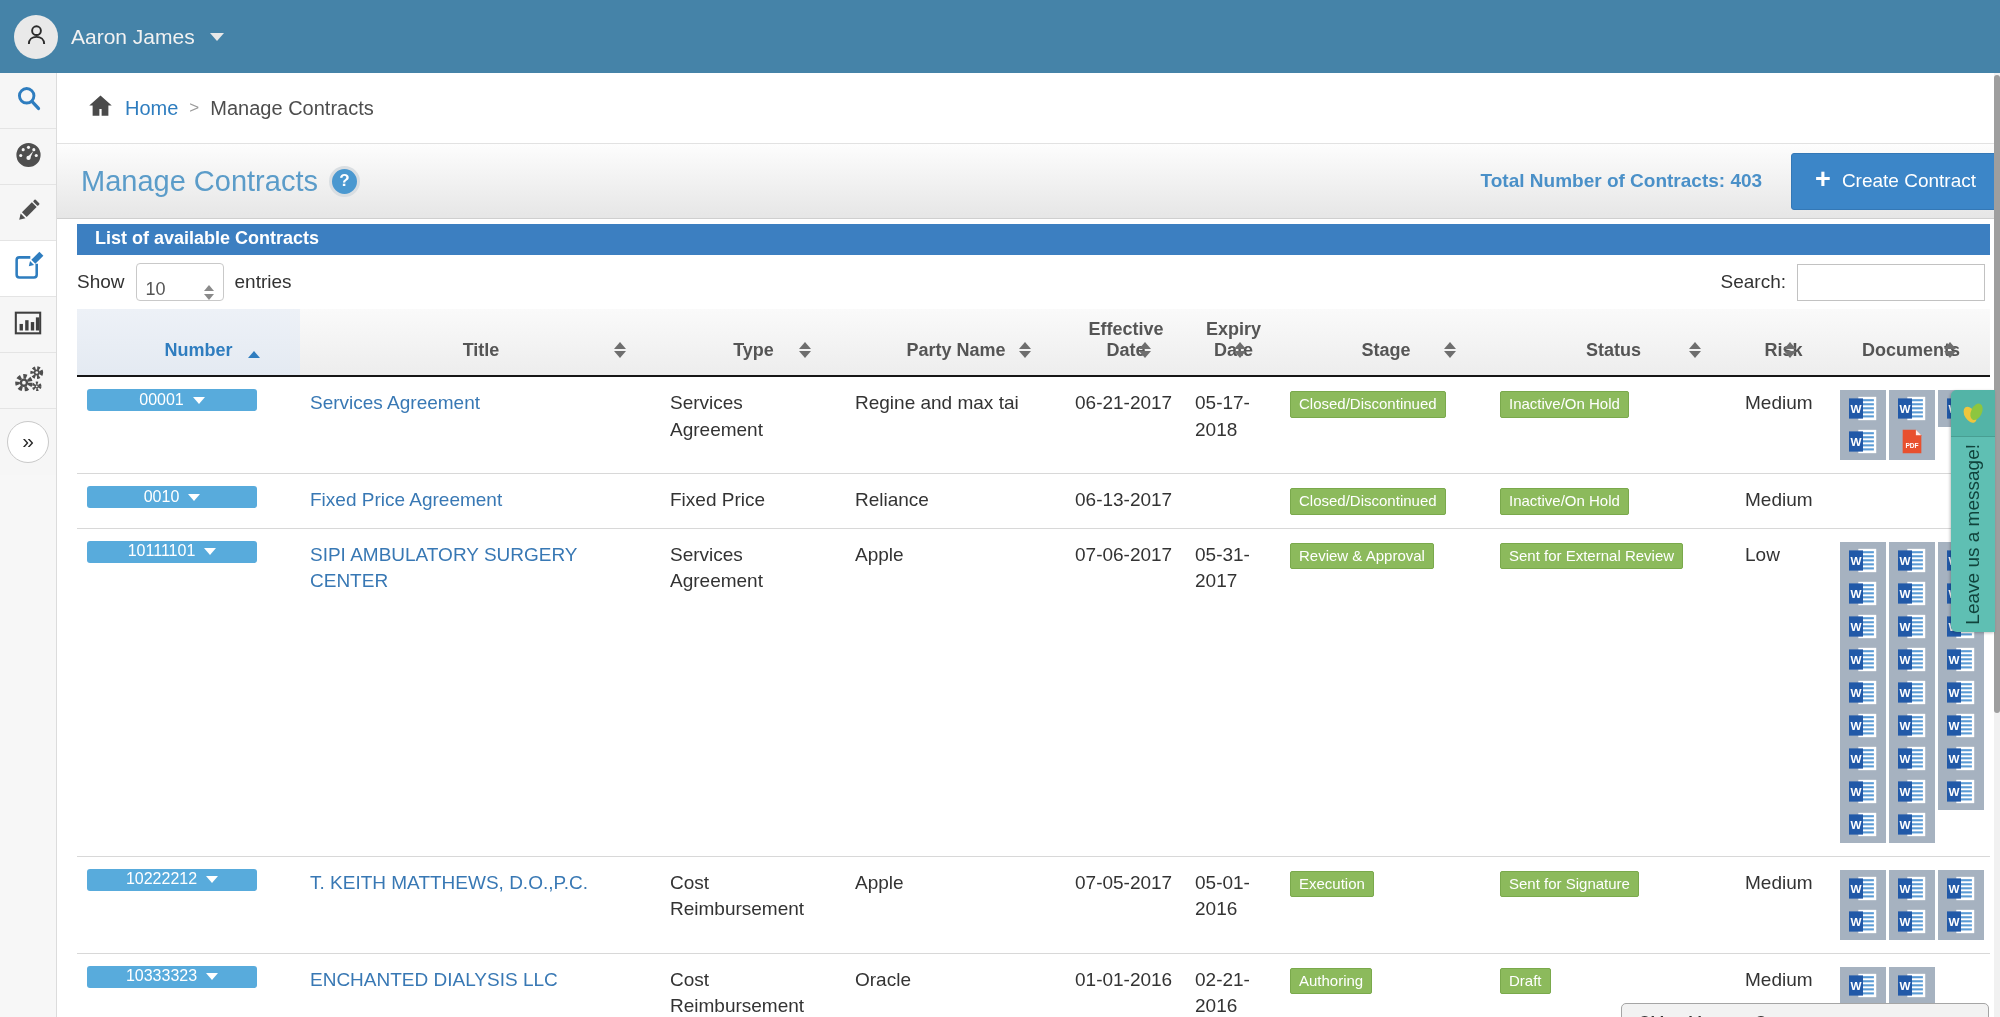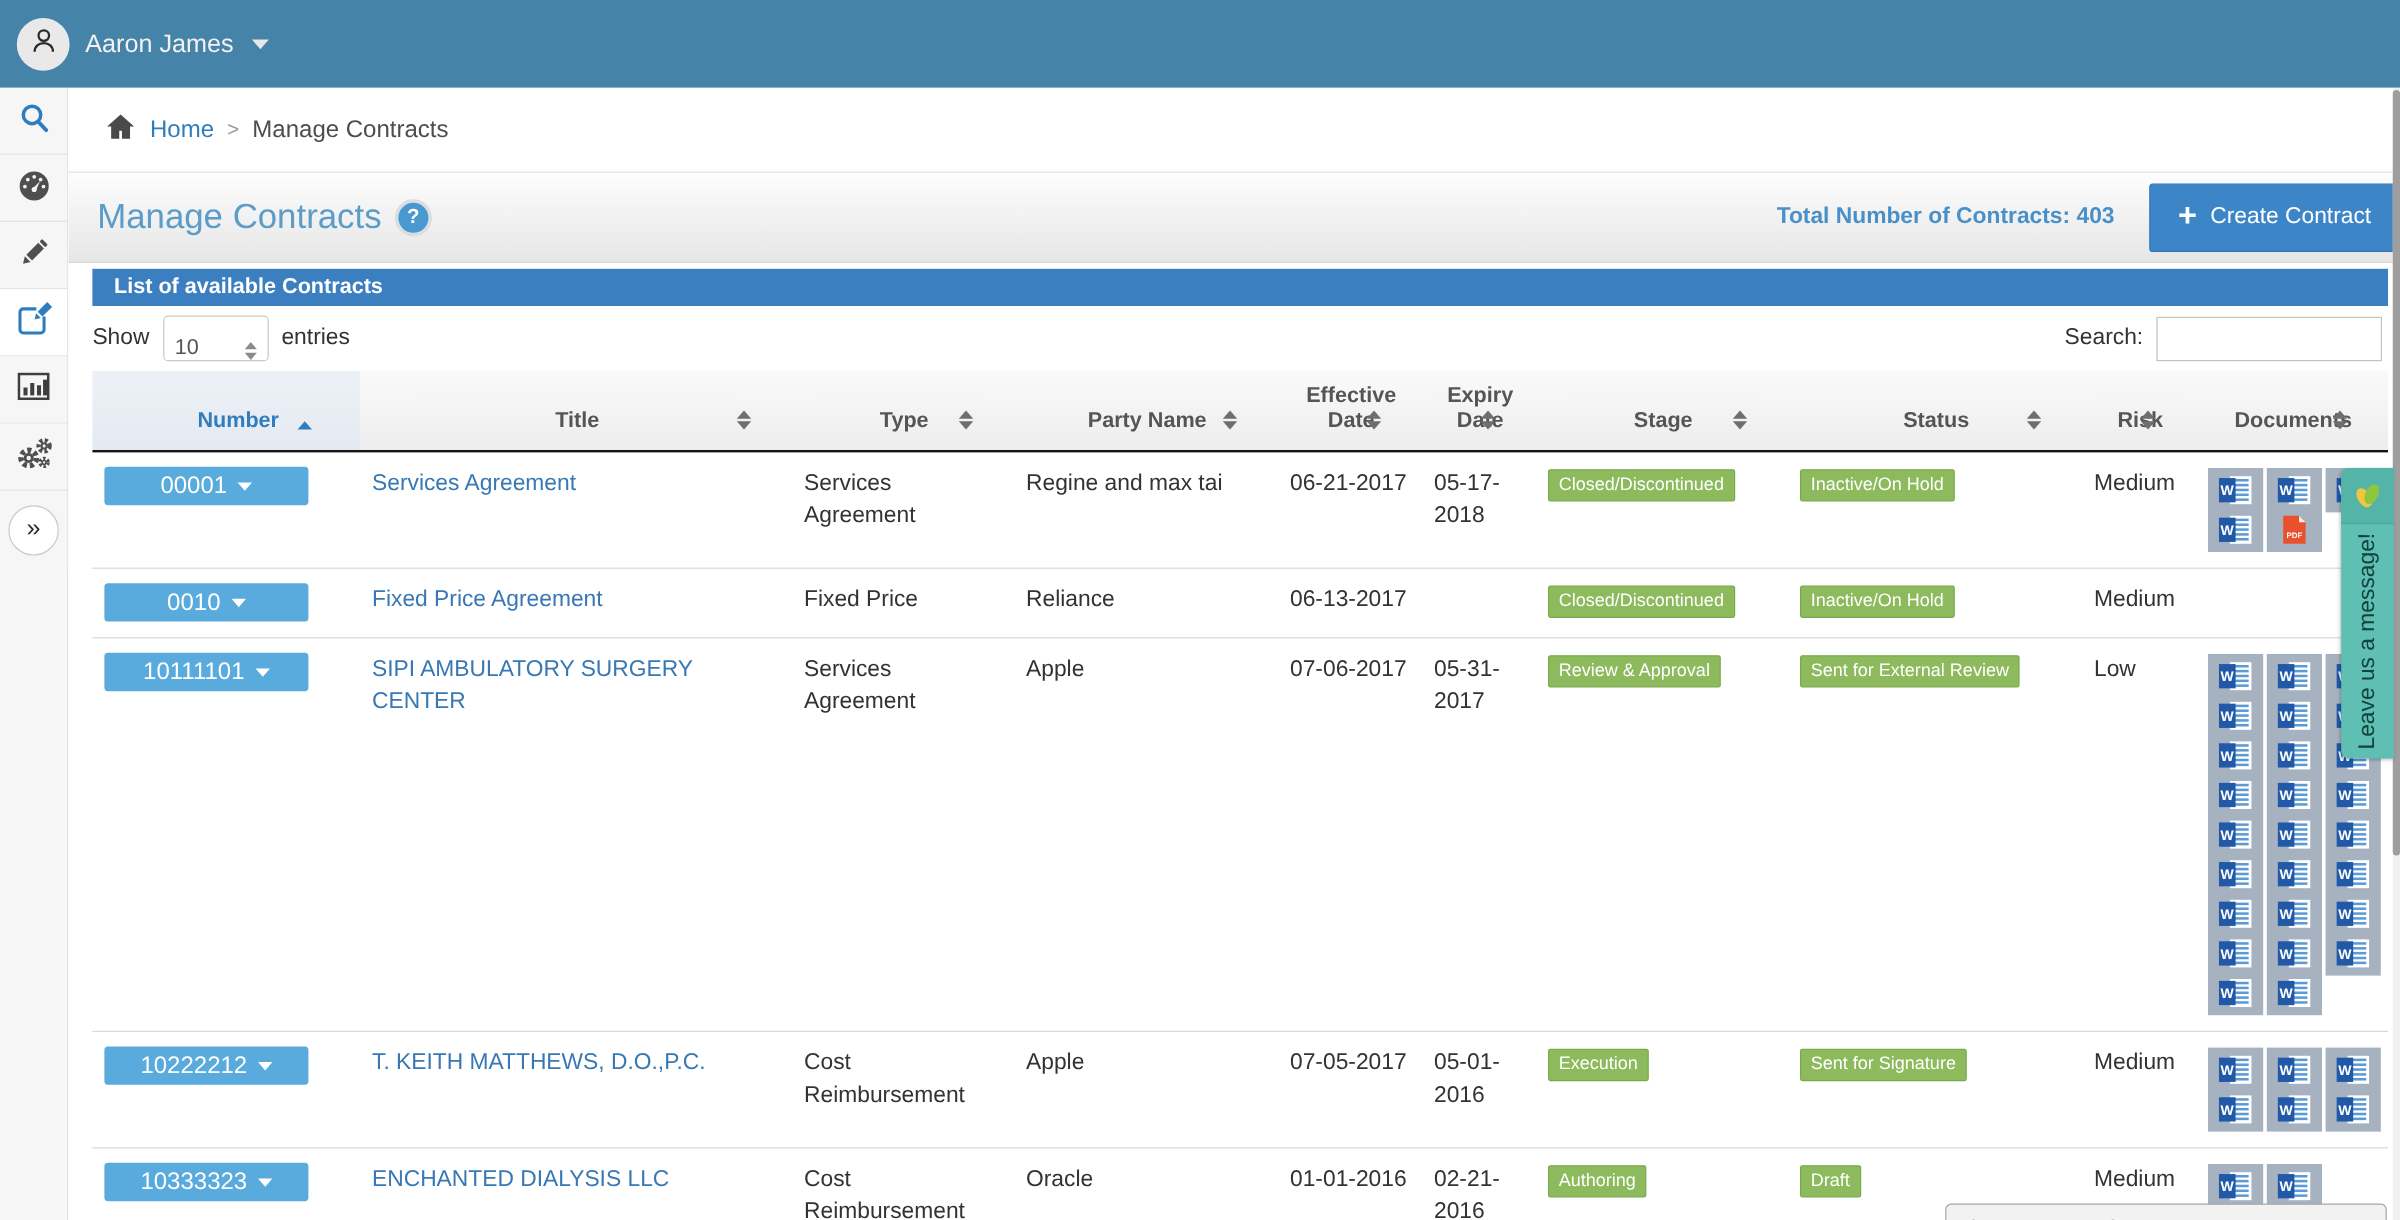--- a/index.html
+++ b/index.html
@@ -60,21 +60,21 @@
   }
   thead th.sorted { background:linear-gradient(#edf1f7,#e4eaf2);padding-left:28px; }
   thead th.sorted .th-label { color:#2f7dbf; }
   .th-label { font-weight:bold; }
   .sort-icons { position:absolute; right:34px; bottom:17px; display:flex; flex-direction:column; gap:2px; }
   thead th.sorted .sort-icons { right:40px; }
   .tri-up { width:0;height:0;border-left:6px solid transparent;border-right:6px solid transparent;border-bottom:7px solid #6e6e6e; }
   .tri-down { width:0;height:0;border-left:6px solid transparent;border-right:6px solid transparent;border-top:7px solid #6e6e6e; }
   thead th.sorted .tri-up { border-bottom-color:#2f7dbf; }
   tbody td { border-bottom:1px solid #d8d8d8; vertical-align:top; padding:13px 8px 13px 10px; font-size:19px; color:#333; line-height:1.42; background:#fff; word-wrap:break-word; }
-  .num-btn { background:#58abdc; color:#fff; font-size:20px; height:32px; border-radius:3px; display:flex; align-items:center; justify-content:center; gap:9px; width:170px; cursor:pointer; margin-top:-1px; }
+  .num-btn { background:#58abdc; color:#fff; font-size:16px; height:22px; border-radius:3px; display:flex; align-items:center; justify-content:center; gap:9px; width:170px; cursor:pointer; margin-top:-1px; }
   .num-caret { width:0;height:0;border-left:6px solid transparent;border-right:6px solid transparent;border-top:7px solid #fff; }
   .title-link { color:#3878b4; text-decoration:none; cursor:pointer; }
   .badge { display:inline-block; background:#8cba5c; border:1px solid #7aa94c; color:#fff; font-size:15px; padding:2px 8px 3px; border-radius:2px; line-height:1.3; }
   .docs-wrap { display:flex; gap:3px; align-items:flex-start; }
   .doc-col { background:#a6b2c0; display:flex; flex-direction:column; gap:8px; padding:6px 9px; }
   .doc-ico { width:28px; height:25px; display:block; cursor:pointer; }
   .doc-ico svg { width:28px; height:25px; display:block; }
   
   .scroll-track { position:absolute; right:0; top:73px; width:6px; height:944px; background:#f1f1f1; z-index:3; }
   .scroll-thumb { position:absolute; right:0; top:75px; width:6px; height:638px; background:#9e9e9e; border-radius:3px; z-index:4; }

